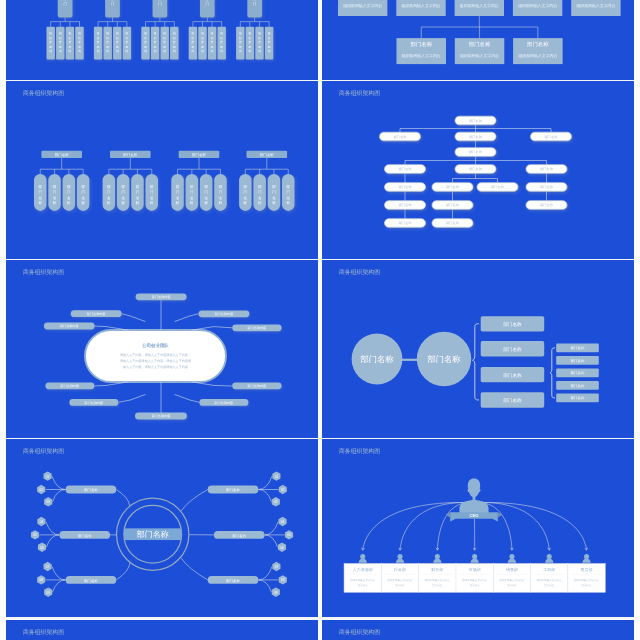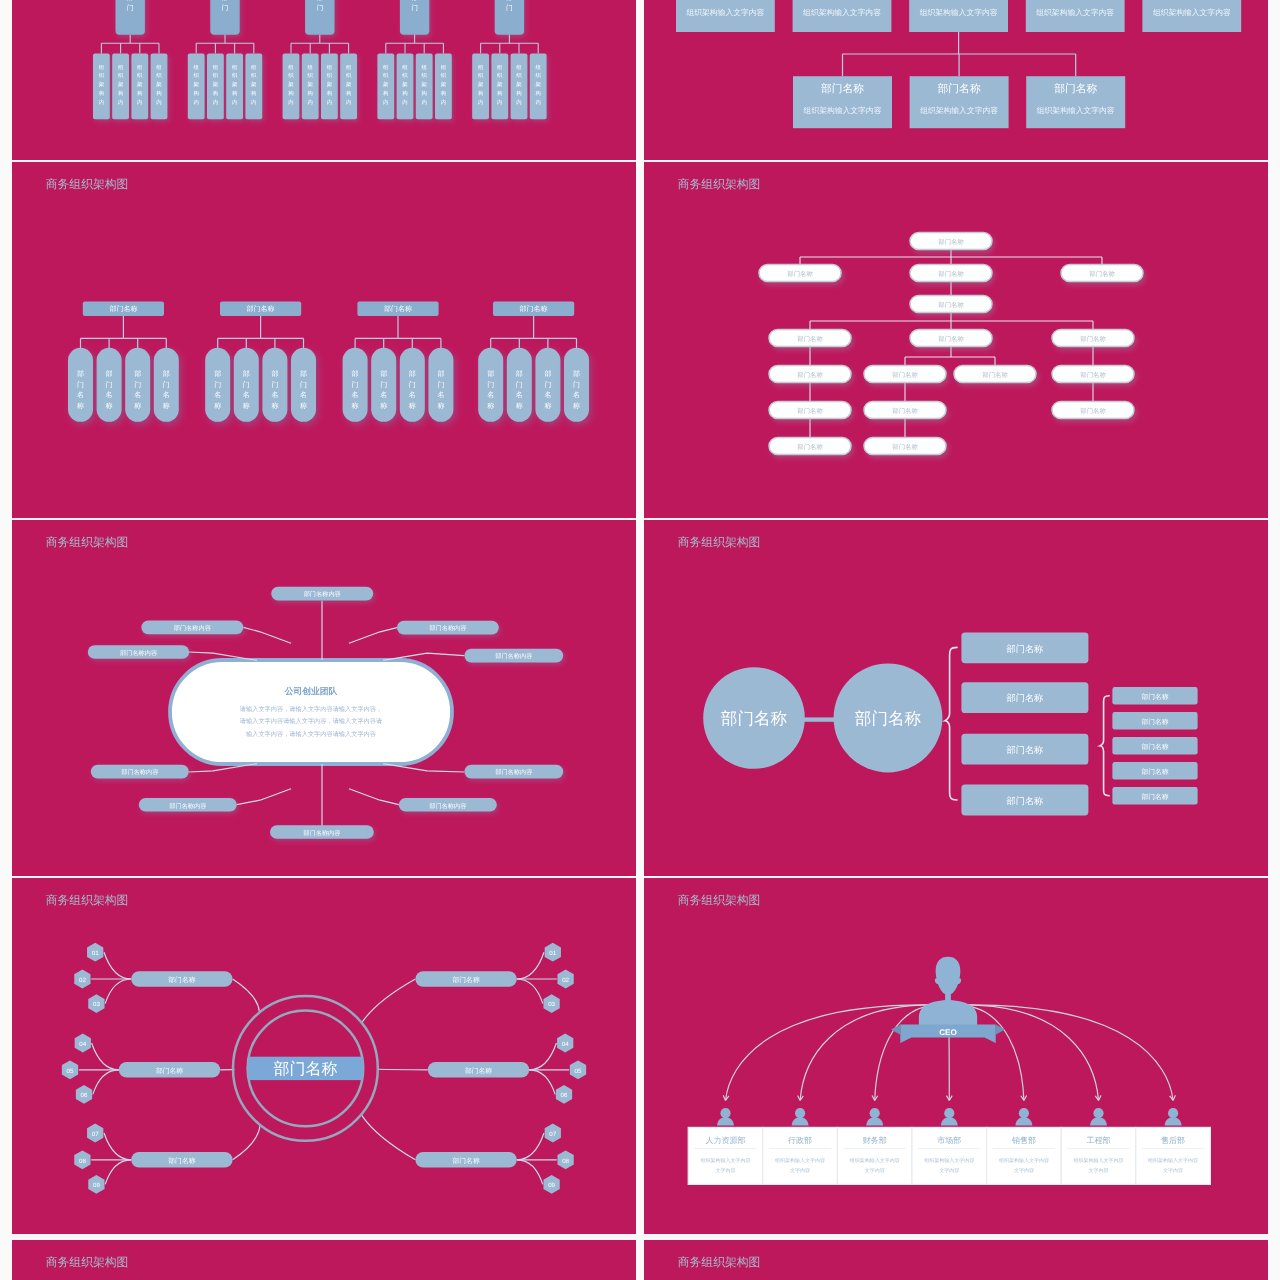--- a/index.html
+++ b/index.html
@@ -1,20 +1,20 @@
 <!DOCTYPE html>
 <html><head>
 <meta charset="utf-8">
 <title>Org chart slide thumbnails</title>
 <style>
   html,body{margin:0;padding:0;}
   body{width:640px;height:640px;background:#ffffff;
        font-family:"Liberation Sans","DejaVu Sans",sans-serif;overflow:hidden;}
   .page{position:relative;width:640px;height:640px;background:#fafafa;}
-  .slide{position:absolute;background:#be185d;overflow:hidden;}
+  .slide{position:absolute;background:#1d4ed8;overflow:hidden;}
   .divider{position:absolute;left:6px;width:628px;height:2px;background:#f6f6f6;}
   .gutter{position:absolute;width:3px;background:#fafafa;}
   .stitle{position:absolute;font-size:5.9px;line-height:7px;color:#a3bccf;white-space:nowrap;}
   svg{display:block;}
   text{font-family:"Liberation Sans","DejaVu Sans",sans-serif;}
 </style>
 </head>
 <body>
 
 <div class="page">

